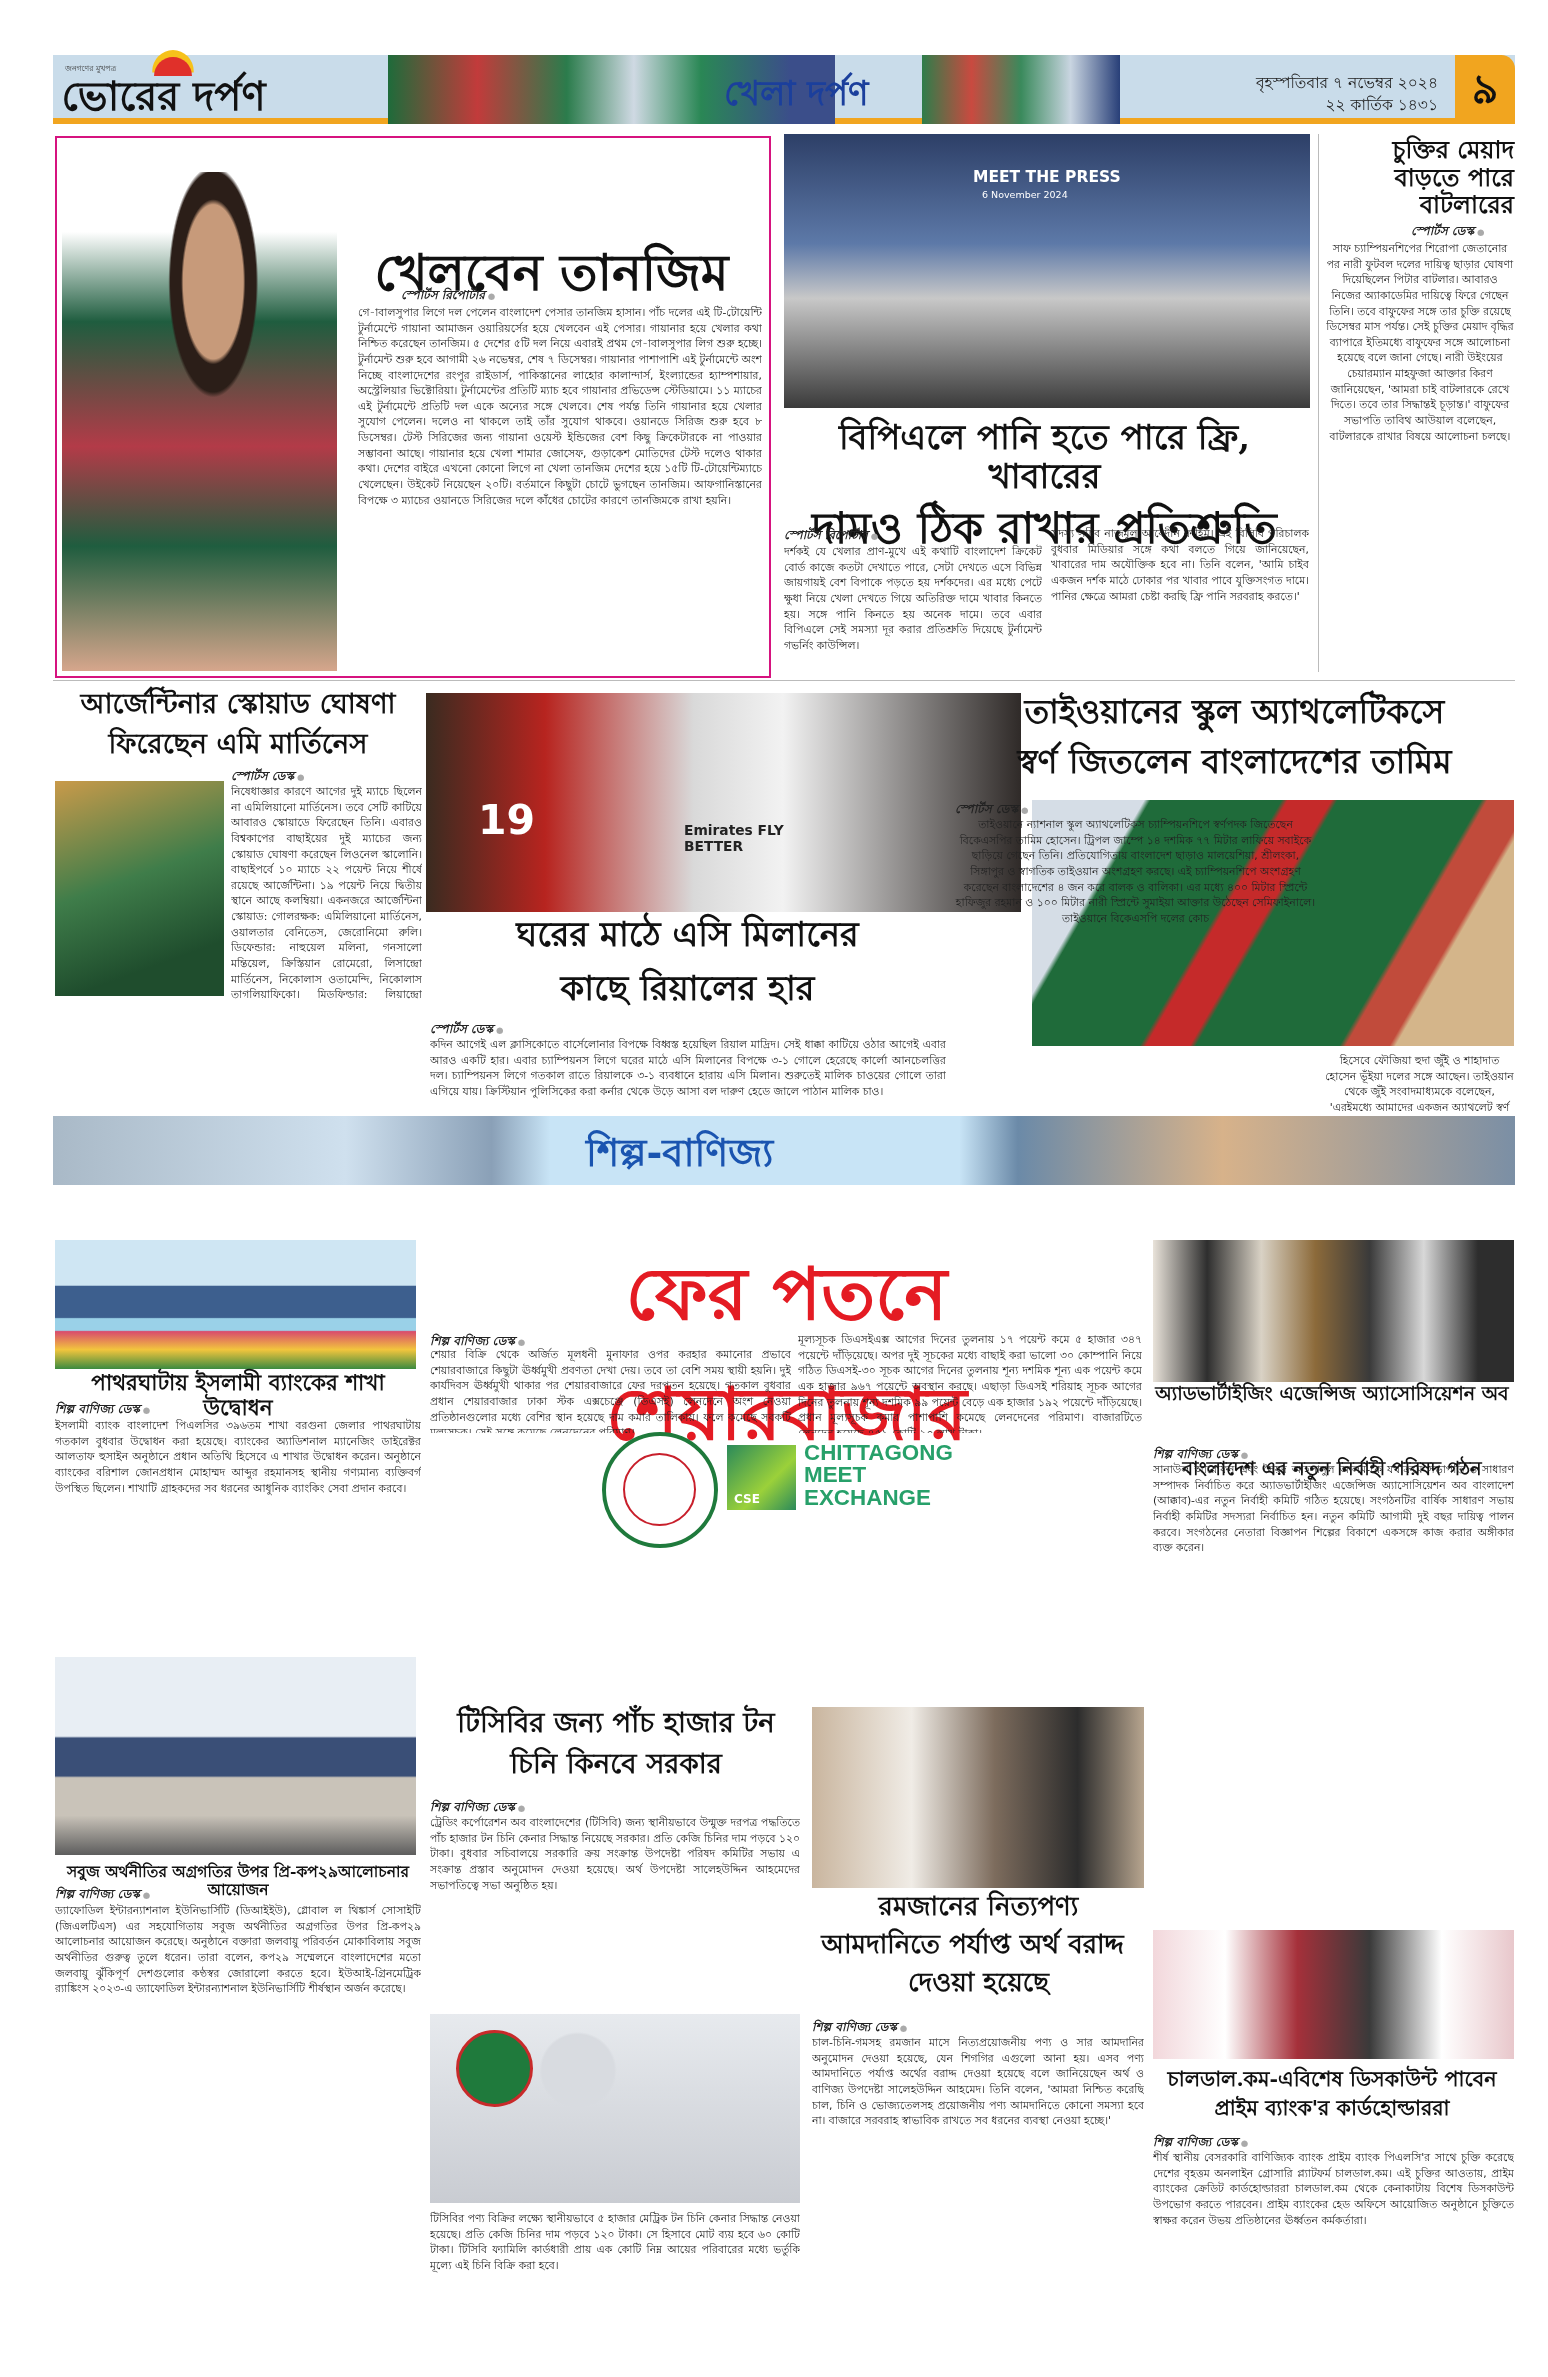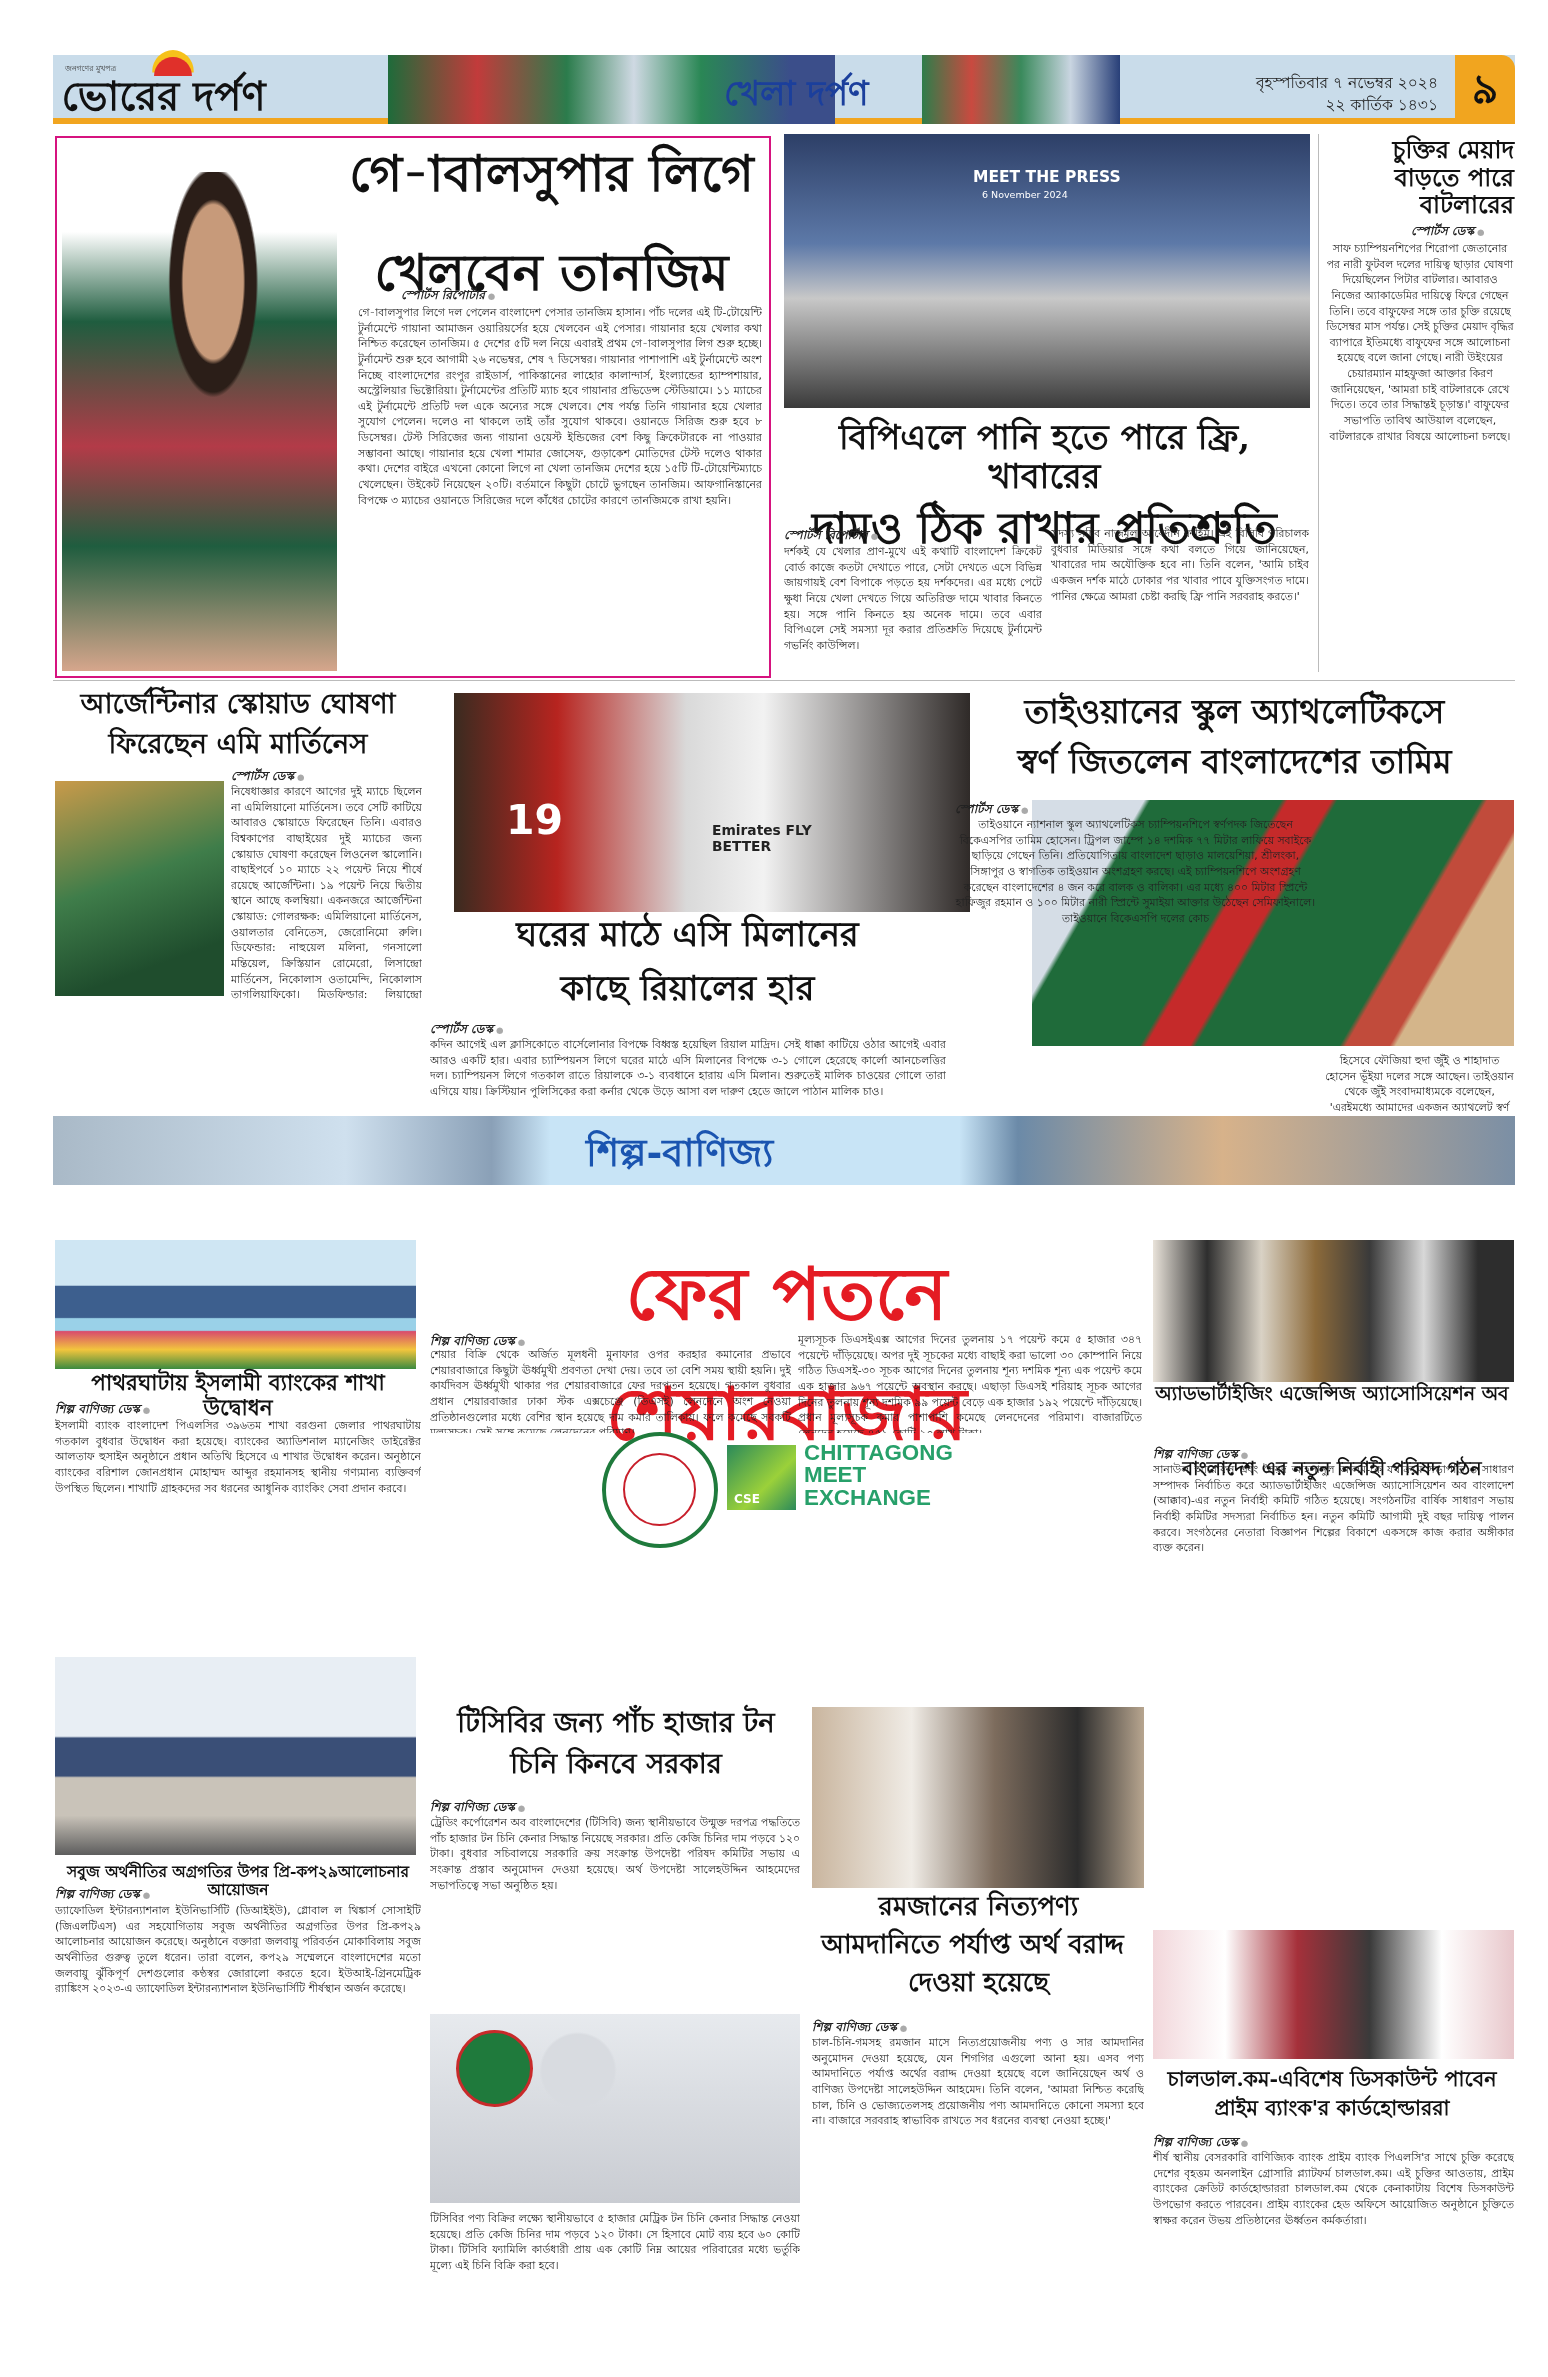--- a/index.html
+++ b/index.html
@@ -42,21 +42,20 @@
   <div class="abs banner-img"></div>
   <div class="abs section-title">খেলা দর্পণ</div>
   <div class="abs banner-img2"></div>
   <div class="abs date1">বৃহস্পতিবার ৭ নভেম্বর ২০২৪</div>
   <div class="abs date2">২২ কার্তিক ১৪৩১</div>
   <div class="abs page-num">৯</div>
 </div>
 
 <div class="abs boxed" style="left:55px;top:136px;width:716px;height:542px;">
   <div class="abs photo" style="left:5.2px;top:34px;width:275px;height:499px;background:radial-gradient(ellipse at 55% 22%,#c79a7a 0 14%,#2b1e18 15% 20%,transparent 21%),linear-gradient(180deg,#fff 0 12%,#1f5d3f 30%,#b33b48 55%,#1f5d3f 75%,#d6a68c 100%);"></div>
-  <div class="abs headline" style="left:284px;top:6.9px;width:421px;font-size:50px;">গে-াবালসুপার লিগে</div>
   <div class="abs headline" style="left:284px;top:74px;width:421px;font-size:50px;margin-top:32px;">খেলবেন তানজিম</div>
   <div class="abs byline" style="left:344px;top:148px;">স্পোর্টস রিপোর্টার</div>
   <div class="abs body" style="left:301px;top:167px;width:404px;height:361px;">গে-াবালসুপার লিগে দল পেলেন বাংলাদেশ পেসার তানজিম হাসান। পাঁচ দলের এই টি-টোয়েন্টি টুর্নামেন্টে গায়ানা আমাজন ওয়ারিয়র্সের হয়ে খেলবেন এই পেসার। গায়ানার হয়ে খেলার কথা নিশ্চিত করেছেন তানজিম। ৫ দেশের ৫টি দল নিয়ে এবারই প্রথম গে-াবালসুপার লিগ শুরু হচ্ছে। টুর্নামেন্ট শুরু হবে আগামী ২৬ নভেম্বর, শেষ ৭ ডিসেম্বর। গায়ানার পাশাপাশি এই টুর্নামেন্টে অংশ নিচ্ছে বাংলাদেশের রংপুর রাইডার্স, পাকিস্তানের লাহোর কালান্দার্স, ইংল্যান্ডের হ্যাম্পশায়ার, অস্ট্রেলিয়ার ভিক্টোরিয়া। টুর্নামেন্টের প্রতিটি ম্যাচ হবে গায়ানার প্রভিডেন্স স্টেডিয়ামে। ১১ ম্যাচের এই টুর্নামেন্টে প্রতিটি দল একে অন্যের সঙ্গে খেলবে। শেষ পর্যন্ত তিনি গায়ানার হয়ে খেলার সুযোগ পেলেন। দলেও না থাকলে তাই তাঁর সুযোগ থাকবে। ওয়ানডে সিরিজ শুরু হবে ৮ ডিসেম্বর। টেস্ট সিরিজের জন্য গায়ানা ওয়েস্ট ইন্ডিজের বেশ কিছু ক্রিকেটারকে না পাওয়ার সম্ভাবনা আছে। গায়ানার হয়ে খেলা শামার জোসেফ, গুড়াকেশ মোতিদের টেস্ট দলেও থাকার কথা। দেশের বাইরে এখনো কোনো লিগে না খেলা তানজিম দেশের হয়ে ১৫টি টি-টোয়েন্টিম্যাচে খেলেছেন। উইকেট নিয়েছেন ২০টি। বর্তমানে কিছুটা চোটে ভুগছেন তানজিম। আফগানিস্তানের বিপক্ষে ৩ ম্যাচের ওয়ানডে সিরিজের দলে কাঁধের চোটের কারণে তানজিমকে রাখা হয়নি।</div>
 </div>
 
 <div class="abs photo" style="left:784px;top:134px;width:526px;height:274px;background:linear-gradient(180deg,#2d3f67 0%,#5d79a8 40%,#c8c8c8 60%,#3a3a3a 100%);">
   <div class="abs" style="left:189px;top:34px;color:#fff;font-size:15.5px;font-weight:bold;">MEET THE PRESS</div>
   <div class="abs" style="left:198px;top:55px;color:#fff;font-size:9.5px;">6 November 2024</div>
 </div>
 <div class="abs headline" style="left:778px;top:418px;width:533px;font-size:34px;">বিপিএলে পানি হতে পারে ফ্রি, খাবারের</div>
@@ -72,21 +71,21 @@
 
 <div class="abs rule-h" style="left:53px;top:680px;width:1462px;"></div>
 
 <div class="abs headline" style="left:53px;top:688px;width:370px;font-size:27.5px;">আর্জেন্টিনার স্কোয়াড ঘোষণা</div>
 <div class="abs headline" style="left:53px;top:728px;width:370px;font-size:27.5px;">ফিরেছেন এমি মার্তিনেস</div>
 <div class="abs photo" style="left:55px;top:781px;width:169px;height:215px;background:linear-gradient(160deg,#c99a4a,#3f7d4a 45%,#1f4d2d 80%);"></div>
 <div class="abs byline" style="left:231px;top:767px;">স্পোর্টস ডেস্ক</div>
 <div class="abs body" style="left:231px;top:784px;width:191px;height:215px;">নিষেধাজ্ঞার কারণে আগের দুই ম্যাচে ছিলেন না এমিলিয়ানো মার্তিনেস। তবে সেটি কাটিয়ে আবারও স্কোয়াডে ফিরেছেন তিনি। এবারও বিশ্বকাপের বাছাইয়ের দুই ম্যাচের জন্য স্কোয়াড ঘোষণা করেছেন লিওনেল স্কালোনি। বাছাইপর্বে ১০ ম্যাচে ২২ পয়েন্ট নিয়ে শীর্ষে রয়েছে আর্জেন্টিনা। ১৯ পয়েন্ট নিয়ে দ্বিতীয় স্থানে আছে কলম্বিয়া। একনজরে আর্জেন্টিনা স্কোয়াড: গোলরক্ষক: এমিলিয়ানো মার্তিনেস, ওয়ালতার বেনিতেস, জেরোনিমো রুলি। ডিফেন্ডার: নাহুয়েল মলিনা, গনসালো মন্তিয়েল, ক্রিস্তিয়ান রোমেরো, লিসান্দ্রো মার্তিনেস, নিকোলাস ওতামেন্দি, নিকোলাস তাগলিয়াফিকো। মিডফিল্ডার: লিয়ান্দ্রো পারেদেস, আলেক্সিস ম্যাক আলিস্টার, রদ্রিগো দে পল, এনসো ফার্নান্দেস। ফরোয়ার্ড: লিওনেল মেসি, নিকোলাস গনসালেস, আলেহান্দ্রো গারনাচো, হুলিয়ান আলভারেস, লাওতারো মার্তিনেস।</div>
 <div class="abs body" style="left:55px;top:1003px;width:366px;height:107px;"></div>
 
-<div class="abs photo" style="left:454px;top:693px;width:516px;height:219px;background:linear-gradient(90deg,#3a2b20 0%,#b7241f 20%,#d9d9d9 45%,#f2f2f2 60%,#2f2a28 100%);">
+<div class="abs photo" style="left:426px;top:693px;width:595px;height:219px;background:linear-gradient(90deg,#3a2b20 0%,#b7241f 20%,#d9d9d9 45%,#f2f2f2 60%,#2f2a28 100%);">
   <div class="abs" style="left:52px;top:103px;color:#fff;font-size:41px;font-weight:bold;">19</div>
   <div class="abs" style="left:258px;top:129px;color:#222;font-size:13.8px;font-weight:bold;width:103px;">Emirates FLY BETTER</div>
 </div>
 <div class="abs headline" style="left:421px;top:915px;width:533px;font-size:34px;">ঘরের মাঠে এসি মিলানের</div>
 <div class="abs headline" style="left:421px;top:969px;width:533px;font-size:34px;">কাছে রিয়ালের হার</div>
 <div class="abs byline" style="left:430px;top:1020px;">স্পোর্টস ডেস্ক</div>
 <div class="abs body" style="left:430px;top:1037px;width:516px;height:72px;">কদিন আগেই এল ক্লাসিকোতে বার্সেলোনার বিপক্ষে বিধ্বস্ত হয়েছিল রিয়াল মাদ্রিদ। সেই ধাক্কা কাটিয়ে ওঠার আগেই এবার আরও একটি হার। এবার চ্যাম্পিয়নস লিগে ঘরের মাঠে এসি মিলানের বিপক্ষে ৩-১ গোলে হেরেছে কার্লো আনচেলত্তির দল। চ্যাম্পিয়নস লিগে গতকাল রাতে রিয়ালকে ৩-১ ব্যবধানে হারায় এসি মিলান। শুরুতেই মালিক চাওয়ের গোলে তারা এগিয়ে যায়। ক্রিস্টিয়ান পুলিসিকের করা কর্নার থেকে উড়ে আসা বল দারুণ হেডে জালে পাঠান মালিক চাও।</div>
 
 <div class="abs headline" style="left:955px;top:693px;width:559px;font-size:33px;">তাইওয়ানের স্কুল অ্যাথলেটিকসে</div>
 <div class="abs headline" style="left:955px;top:743px;width:559px;font-size:33px;">স্বর্ণ জিতলেন বাংলাদেশের তামিম</div>

